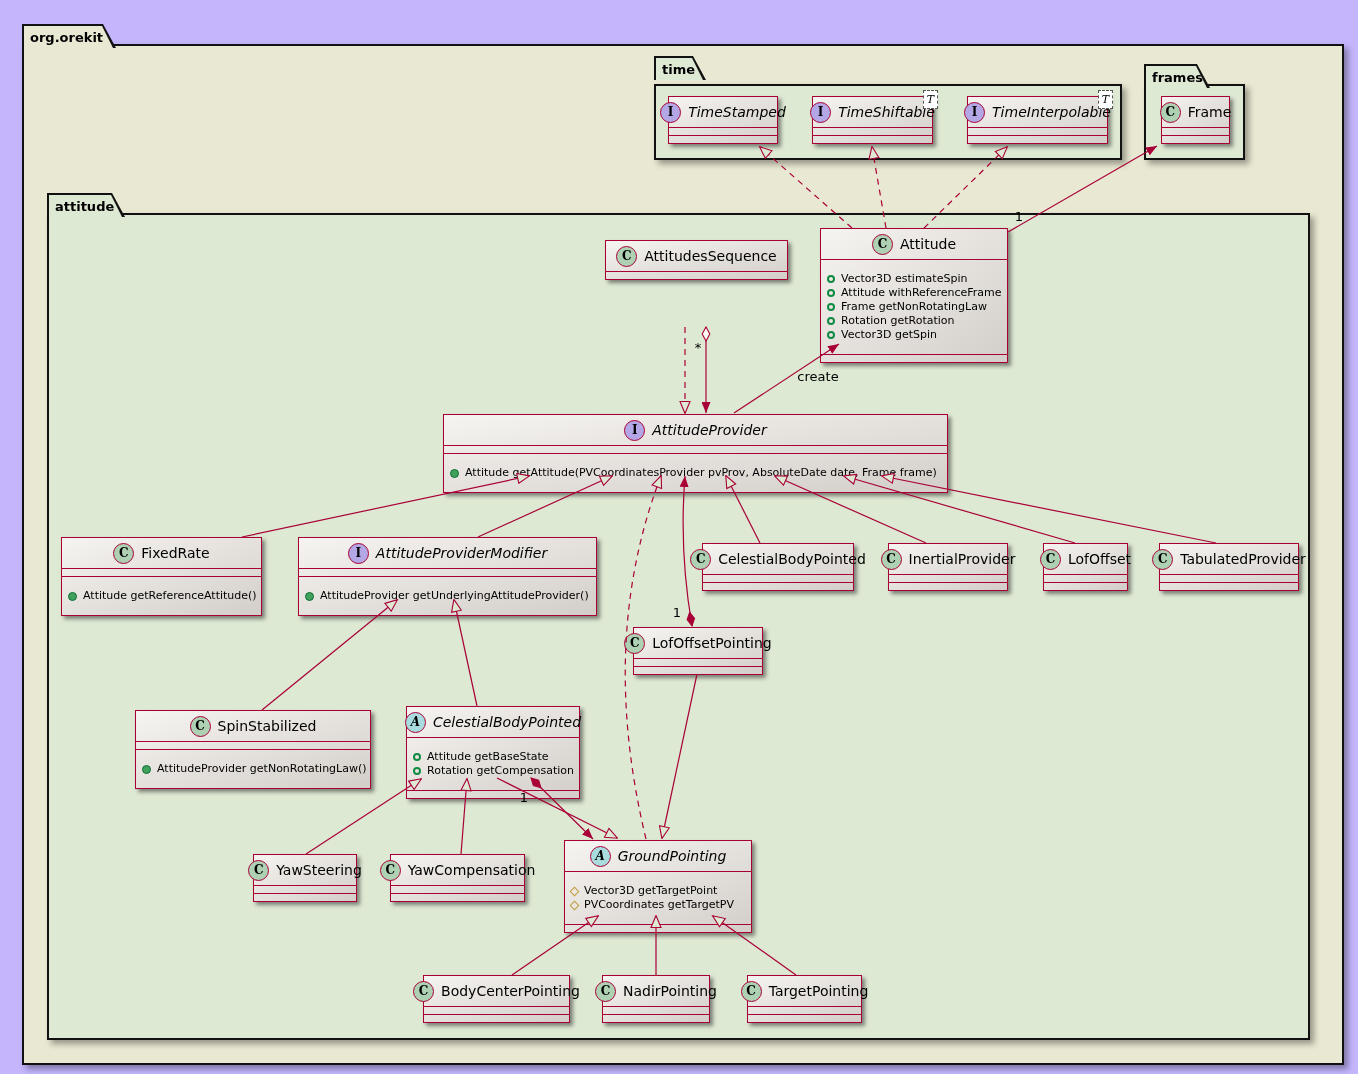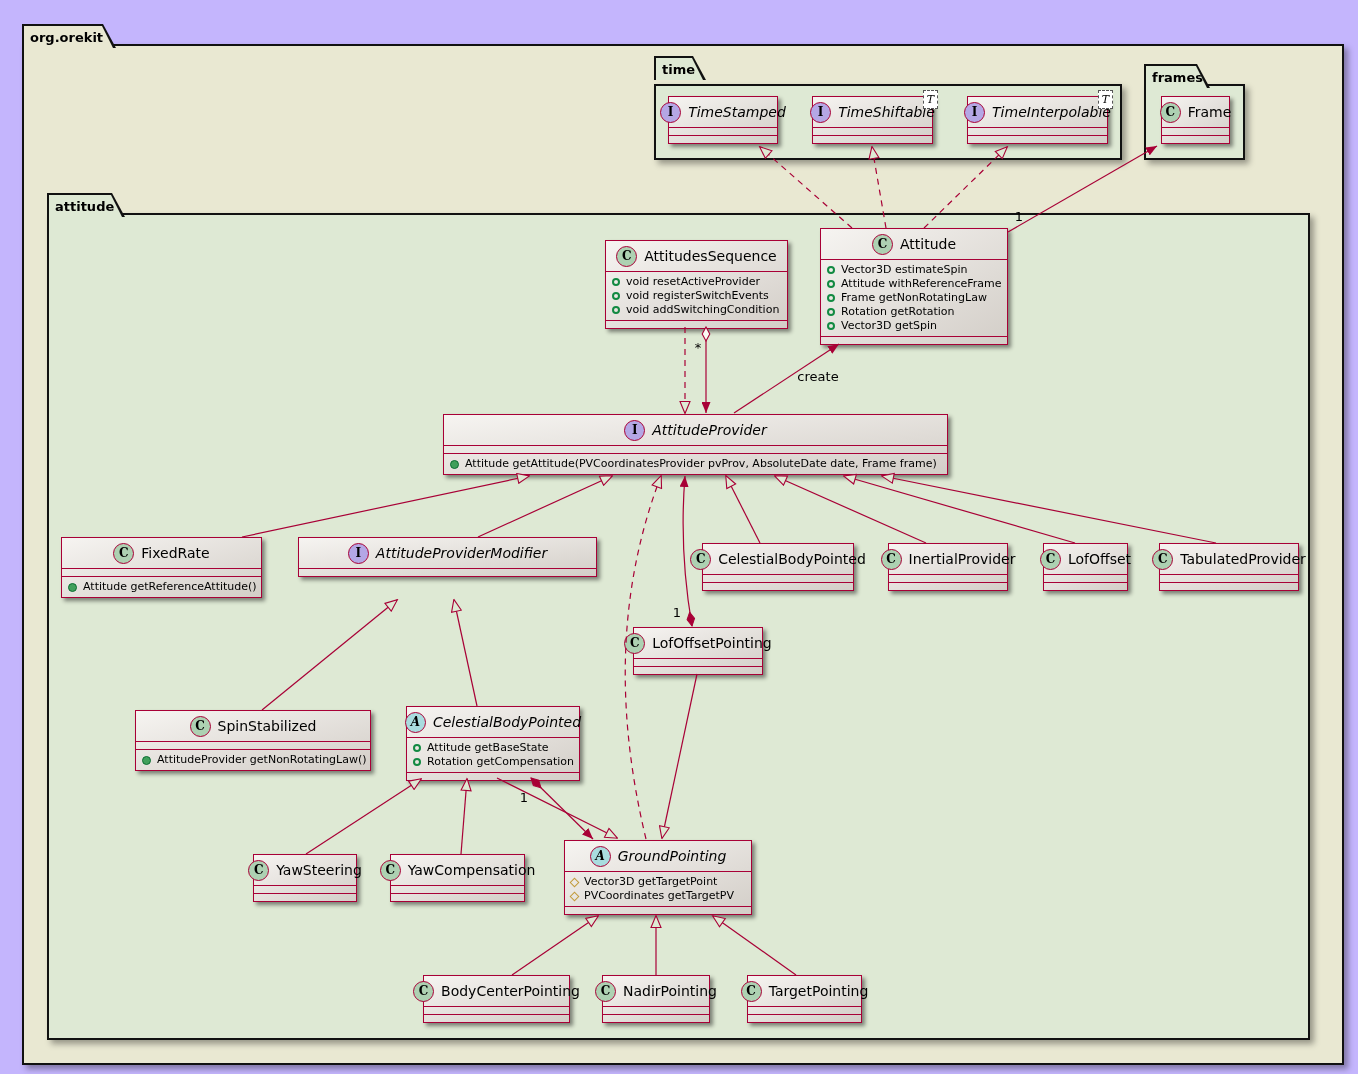--- a/index.html
+++ b/index.html
@@ -21,21 +21,21 @@
         display:flex;align-items:center;justify-content:center;
         font-family:"DejaVu Serif",serif;font-weight:bold;font-size:12px;}
   .kind.c{background:#ADD1B2}
   .kind.i{background:#B4A7E5}
   .kind.a{background:#A9DCDF;font-style:italic}
   .n-name{font-size:14px}
   .n-name.it{font-style:italic}
   .gen{position:absolute;top:-7px;right:-6px;width:13px;height:17px;background:#fff;
        border:1px dashed #555;display:flex;align-items:center;justify-content:center;
        font-family:"DejaVu Serif",serif;font-style:italic;font-size:11px;z-index:4;}
-  .comp{border-top:1px solid #A80036;padding:3px 6px;}
+  .comp{border-top:1px solid #A80036;padding:12px 6px;}
   .comp.empty{height:7px;padding:0;}
   .row{display:flex;align-items:center;gap:6px;line-height:14px;font-size:11px;white-space:nowrap;}
   .ic{flex:0 0 auto;display:inline-block;box-sizing:border-box;}
   .ic.o{width:8px;height:8px;border-radius:50%;border:2px solid #128A42;background:transparent;}
   .ic.m{width:9px;height:9px;border-radius:50%;background:#41A05C;border:1px solid #0C6E33;}
   .ic.d{width:7px;height:7px;border:1.5px solid #C29B3C;transform:rotate(45deg);background:transparent;}
   
   #edges{position:absolute;left:0;top:0;z-index:5;pointer-events:none;}
   .elabel{position:absolute;z-index:6;font-size:13px;transform:translate(-50%,-55%);white-space:nowrap;}
 </style>
@@ -132,34 +132,20 @@
         <span class="n-name">Frame</span>
       </div>
       <div class="comp empty"></div>
       <div class="comp empty"></div>
     </div>
     <div class="uml-node" style="left: 605px; top: 240px; width: 181px;">
       <div class="n-title">
         <span class="kind c">C</span>
         <span class="n-name">AttitudesSequence</span>
       </div>
-      <div class="comp">
-        <div class="row">
-          <span class="ic o"></span>
-          <span>void resetActiveProvider</span>
-        </div>
-        <div class="row">
-          <span class="ic o"></span>
-          <span>void registerSwitchEvents</span>
-        </div>
-        <div class="row">
-          <span class="ic o"></span>
-          <span>void addSwitchingCondition</span>
-        </div>
-      </div>
       <div class="comp empty"></div>
     </div>
     <div class="uml-node" style="left: 820px; top: 228px; width: 186px;">
       <div class="n-title">
         <span class="kind c">C</span>
         <span class="n-name">Attitude</span>
       </div>
       <div class="comp">
         <div class="row">
           <span class="ic o"></span>
@@ -209,20 +195,26 @@
           <span>Attitude getReferenceAttitude()</span>
         </div>
       </div>
     </div>
     <div class="uml-node" style="left: 298px; top: 537px; width: 297px;">
       <div class="n-title">
         <span class="kind i">I</span>
         <span class="n-name it">AttitudeProviderModifier</span>
       </div>
       <div class="comp empty"></div>
+      <div class="comp">
+        <div class="row">
+          <span class="ic m"></span>
+          <span>AttitudeProvider getUnderlyingAttitudeProvider()</span>
+        </div>
+      </div>
     </div>
     <div class="uml-node" style="left: 702px; top: 543px; width: 150px;">
       <div class="n-title">
         <span class="kind c">C</span>
         <span class="n-name">CelestialBodyPointed</span>
       </div>
       <div class="comp empty"></div>
       <div class="comp empty"></div>
     </div>
     <div class="uml-node" style="left: 888px; top: 543px; width: 118px;">

